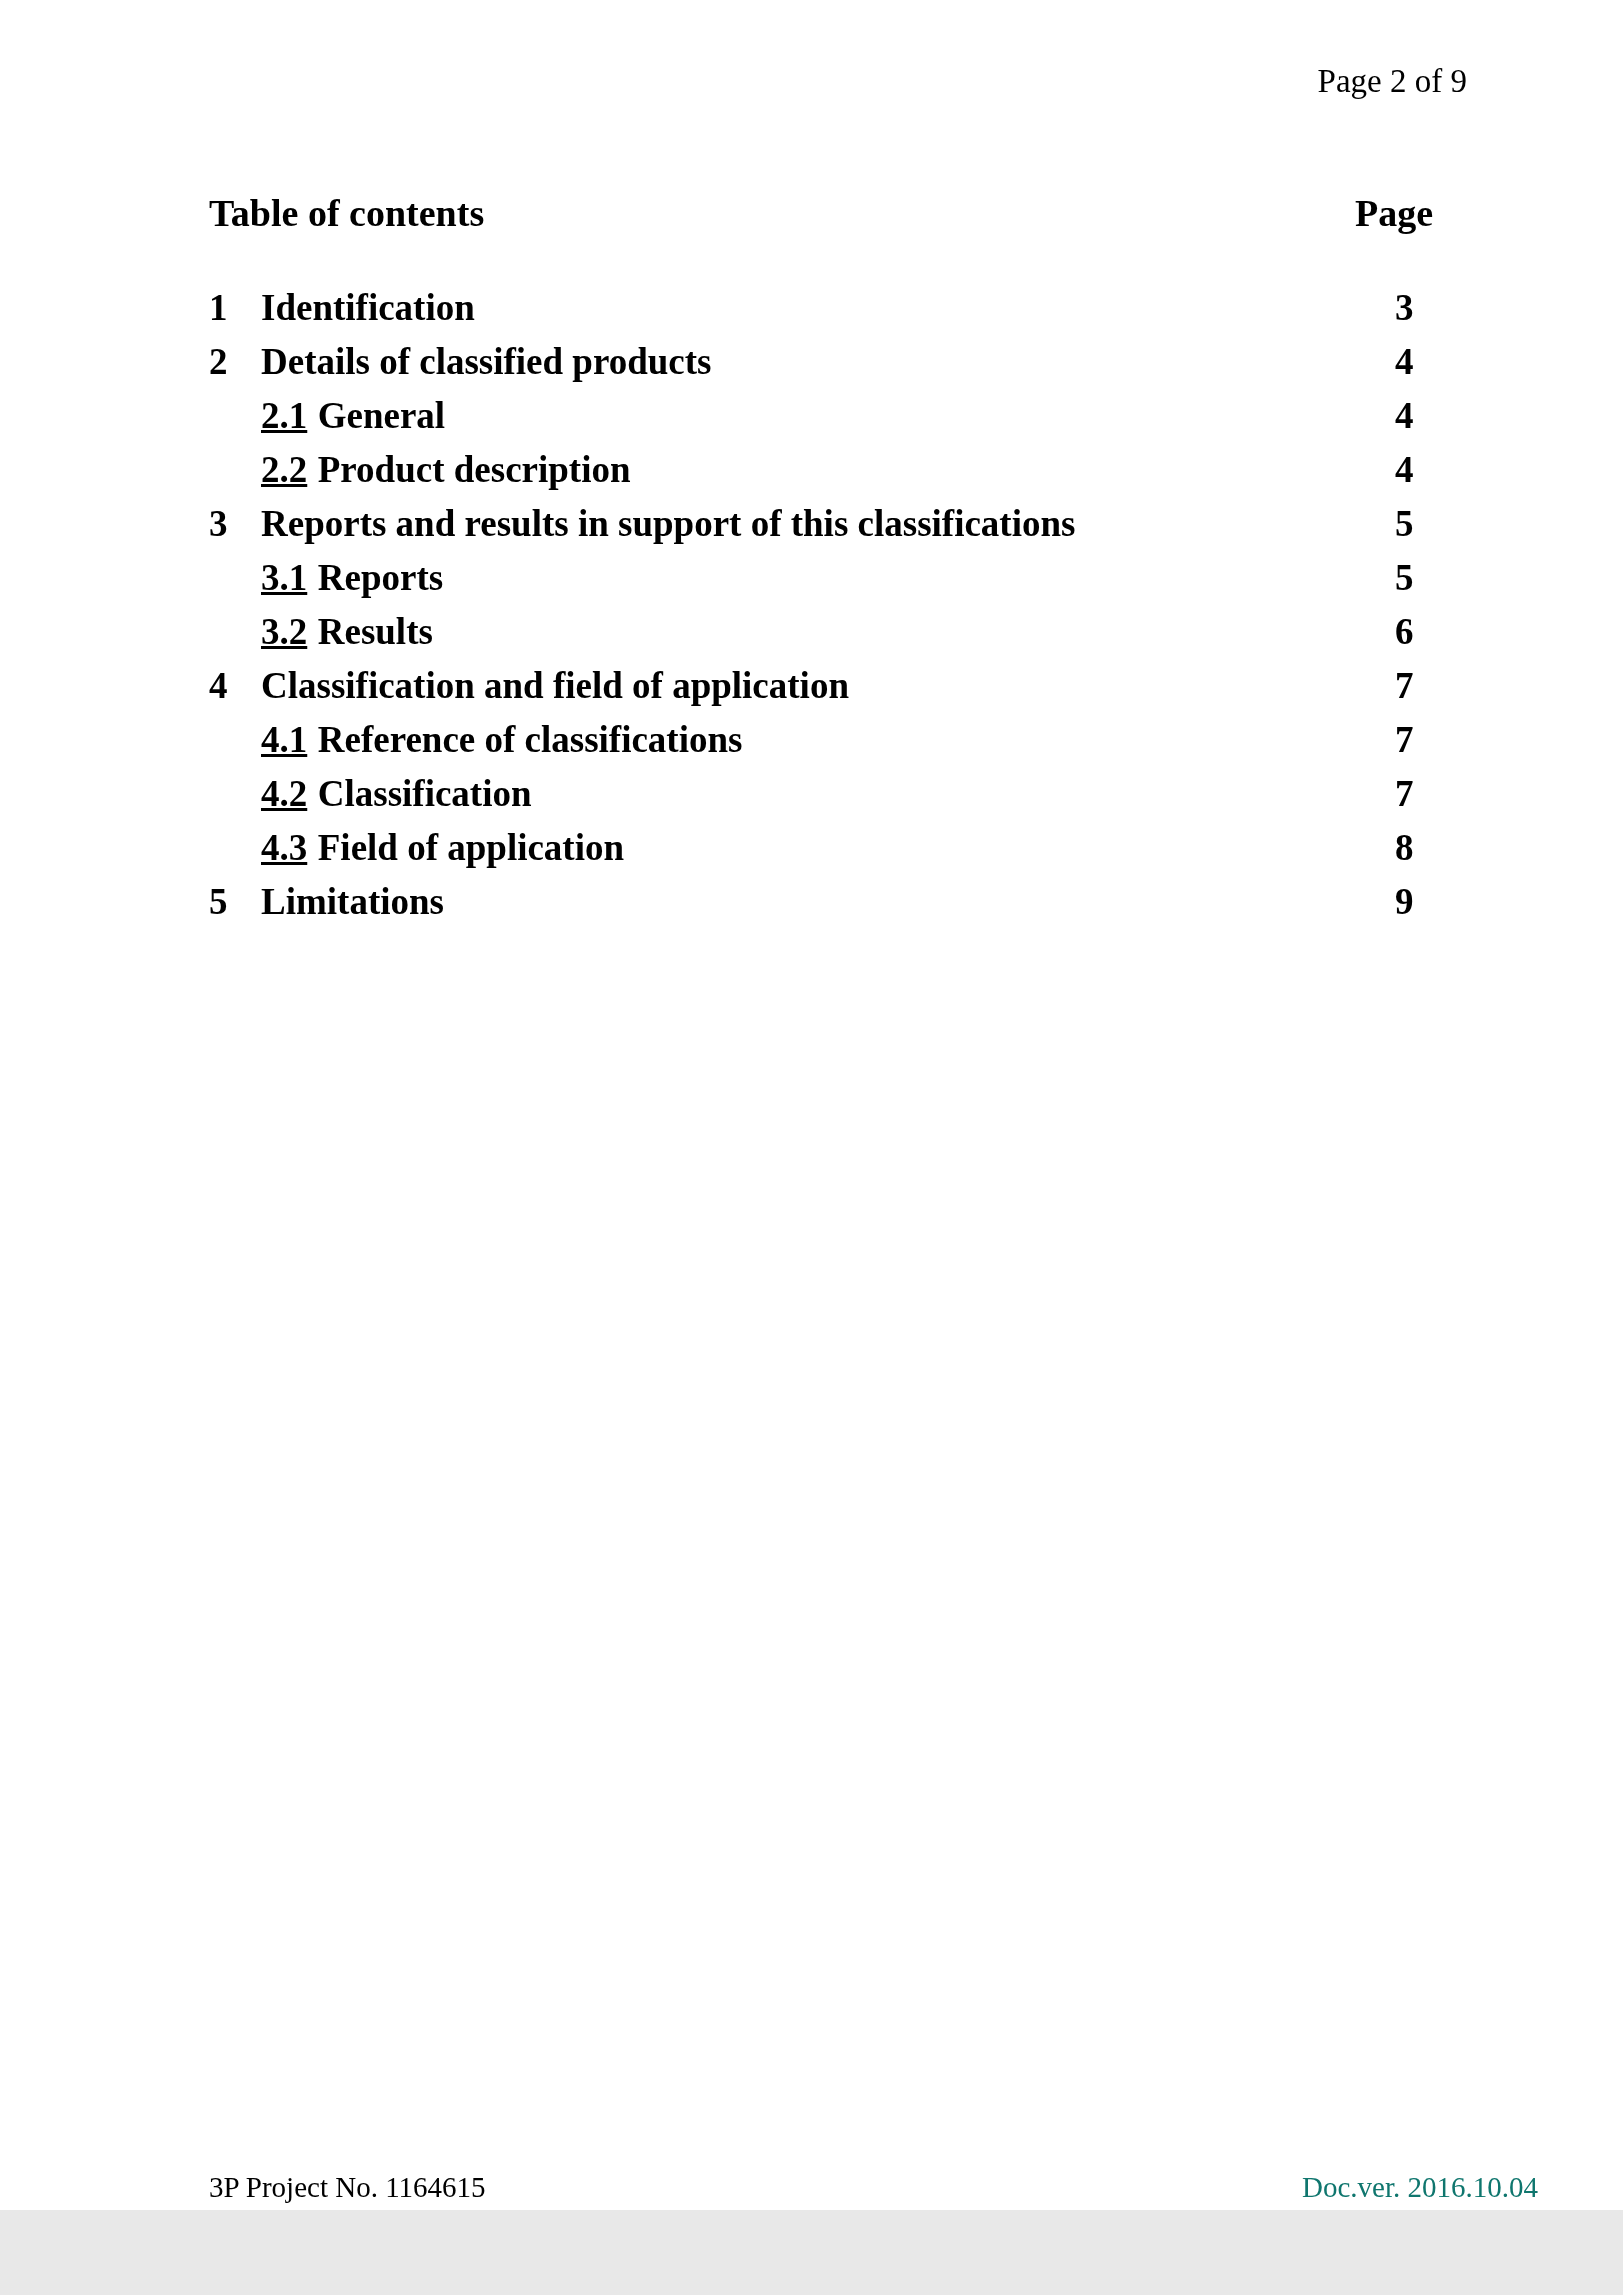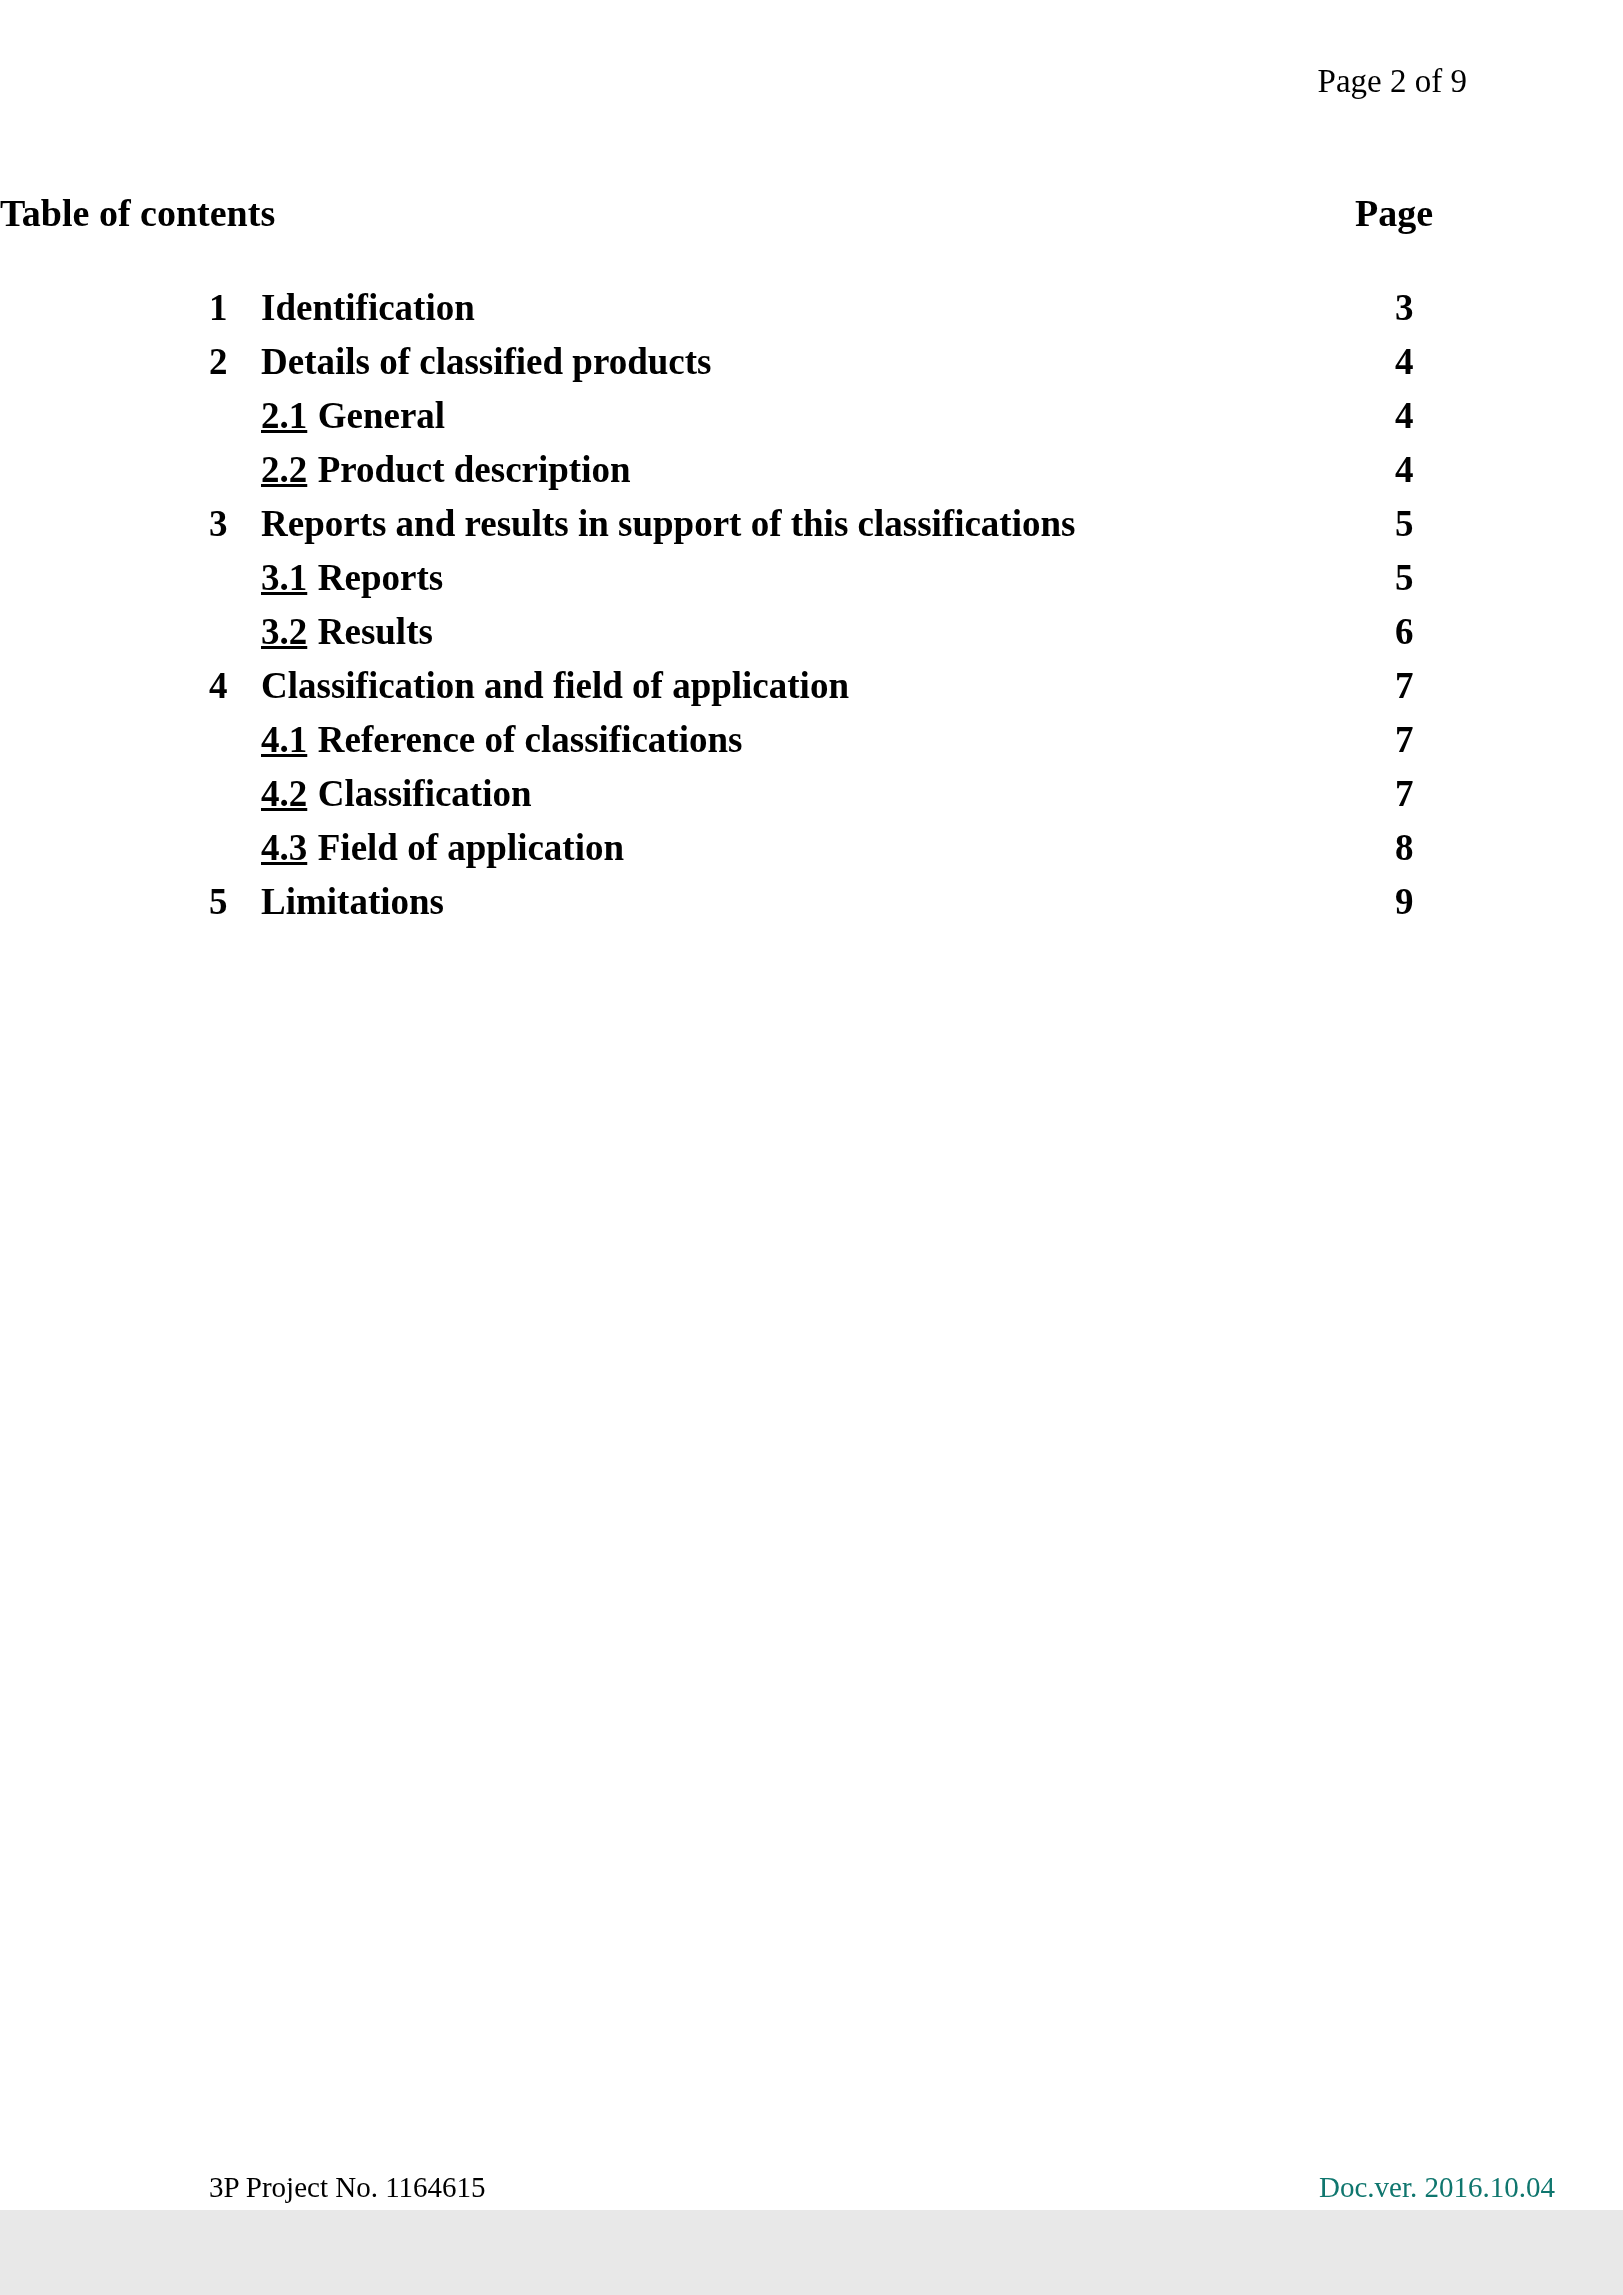--- a/index.html
+++ b/index.html
@@ -26,20 +26,21 @@
     line-height: 1.15;
     white-space: nowrap;
   }
 
   
   .toc-head {
     position: absolute;
     top: 192px;
     left: 0;
     right: 0;
+    padding-left: 209px;
     padding-right: 190px;
     display: flex;
     justify-content: space-between;
     align-items: baseline;
     font-size: 38px;
     font-weight: bold;
     line-height: 1.15;
   }
 
   
@@ -81,21 +82,21 @@
     padding-right: 19.6px;
   }
 
   
   .footer {
     position: absolute;
     top: 2171px;
     left: 0;
     right: 0;
     padding-left: 209px;
-    padding-right: 68px;
+    padding-right: 85px;
     display: flex;
     justify-content: space-between;
     align-items: flex-end;
     font-size: 29px;
     line-height: 1.15;
   }
   .footer .doc-ver {
     color: #0f766e;
   }
 </style>

